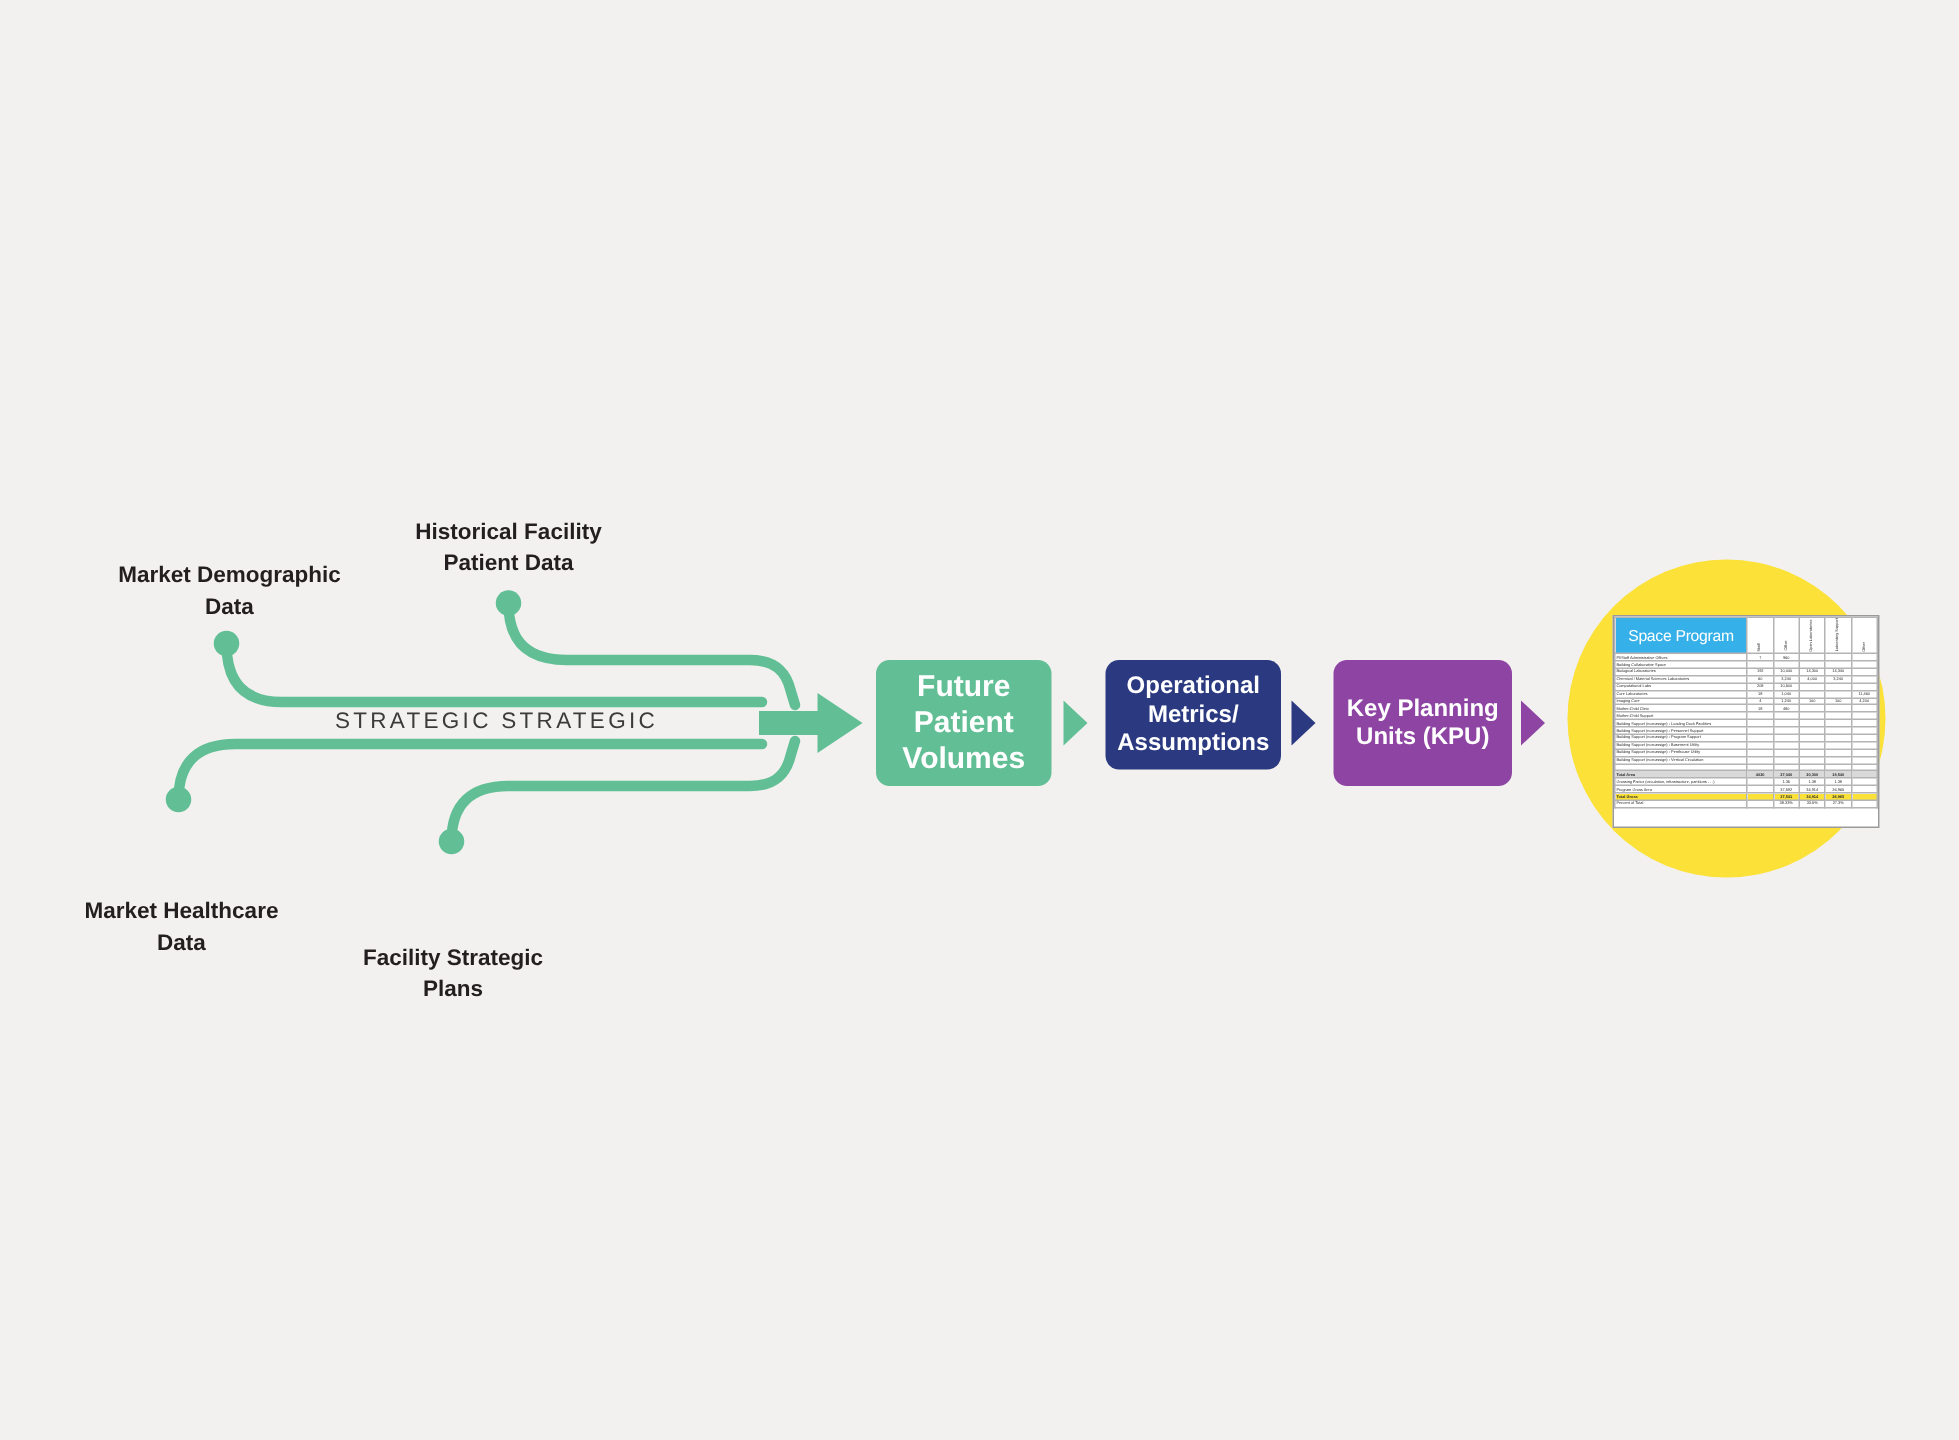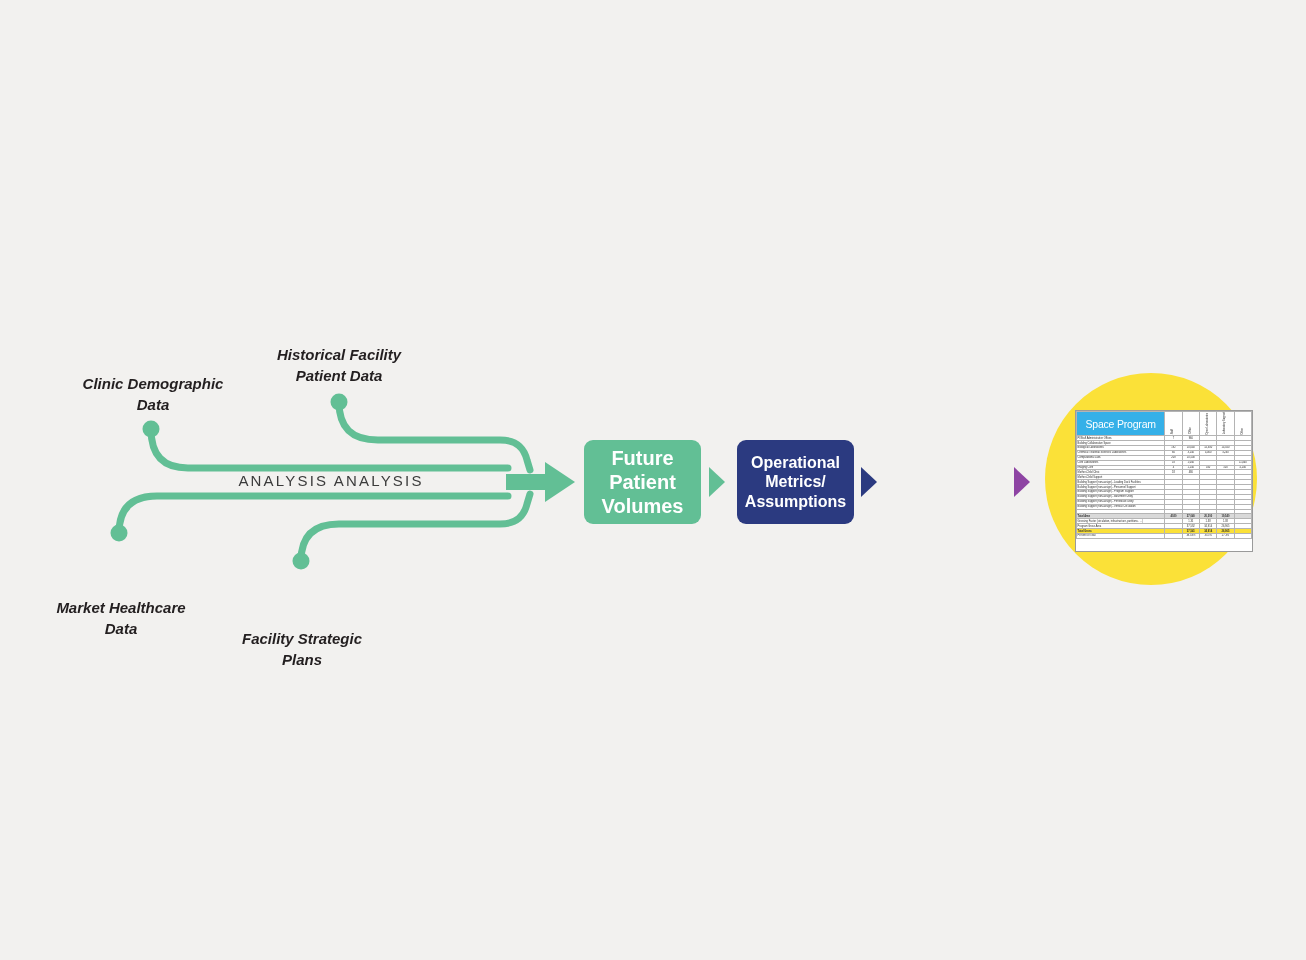--- a/index.html
+++ b/index.html
@@ -36,21 +36,20 @@
 
   
   .src-label {
     position: absolute;
     color: #231f20;
     font-weight: bold;
     font-size: 15px;
     line-height: 1.38;
     text-align: center;
     white-space: pre-line;
-    font-style: italic;
   }
   #label-market-demographic { left: 62px;  top: 374px; width: 182px; }
   #label-historical-facility { left: 252px; top: 345px; width: 174px; }
   #label-market-healthcare  { left: 30px;  top: 554px; width: 182px; margin-top: 44px; }
   #label-facility-strategic { left: 218px; top: 581px; width: 168px; margin-top: 48px; }
 
   
   #strategic-analysis-caption {
     position: absolute;
     left: 186px;
@@ -76,21 +75,21 @@
     line-height: 1.2;
     white-space: pre-line;
     box-sizing: border-box;
     padding: 4px 8px;
   }
   #box-future-patient-volumes {
     left: 584px; top: 440px; width: 117px; height: 84px;
     background: #62bf95; font-size: 20px;
   }
   #box-operational-metrics {
-    left: 737px; top: 440px; width: 117px; height: 84px;
+    left: 737px; top: 440px; width: 117px; height: 73px;
     background: #2b3a80; font-size: 16px;
   }
   #box-key-planning-units {
     left: 889px; top: 440px; width: 119px; height: 84px;
     background: #8e44a3; font-size: 16px;
   }
 
   
   .tri {
     position: absolute;
@@ -191,42 +190,44 @@
     </g>
 
     <g fill="#62bf95">
       <circle cx="151" cy="429" r="8.5"></circle>
       <circle cx="339" cy="402" r="8.5"></circle>
       <circle cx="119" cy="533" r="8.5"></circle>
       <circle cx="301" cy="561" r="8.5"></circle>
     </g>
   </svg>
 
-  <div class="src-label" id="label-market-demographic">Clinic Demographic
+  <div class="src-label" id="label-market-demographic">Market Demographic
 Data</div>
   <div class="src-label" id="label-historical-facility">Historical Facility
 Patient Data</div>
   <div class="src-label" id="label-market-healthcare">Market Healthcare
 Data</div>
   <div class="src-label" id="label-facility-strategic">Facility Strategic
 Plans</div>
 
-  <div id="strategic-analysis-caption">ANALYSIS ANALYSIS</div>
+  <div id="strategic-analysis-caption">STRATEGIC STRATEGIC</div>
 
   <div class="pbox" id="box-future-patient-volumes">Future Patient
 Volumes</div>
 
   <div class="tri" id="arrow-green-tri"></div>
 
   <div class="pbox" id="box-operational-metrics">Operational
 Metrics/
 Assumptions</div>
 
   <div class="tri" id="arrow-navy-tri"></div>
 
+  <div class="pbox" id="box-key-planning-units">Key Planning
+Units (KPU)</div>
 
   <div class="tri" id="arrow-purple-tri"></div>
 
   <div id="yellow-circle"></div>
 
   <div id="space-program-table-wrap">
     <table class="sp">
       <colgroup>
         <col class="c-lbl">
           <col class="c-n">

